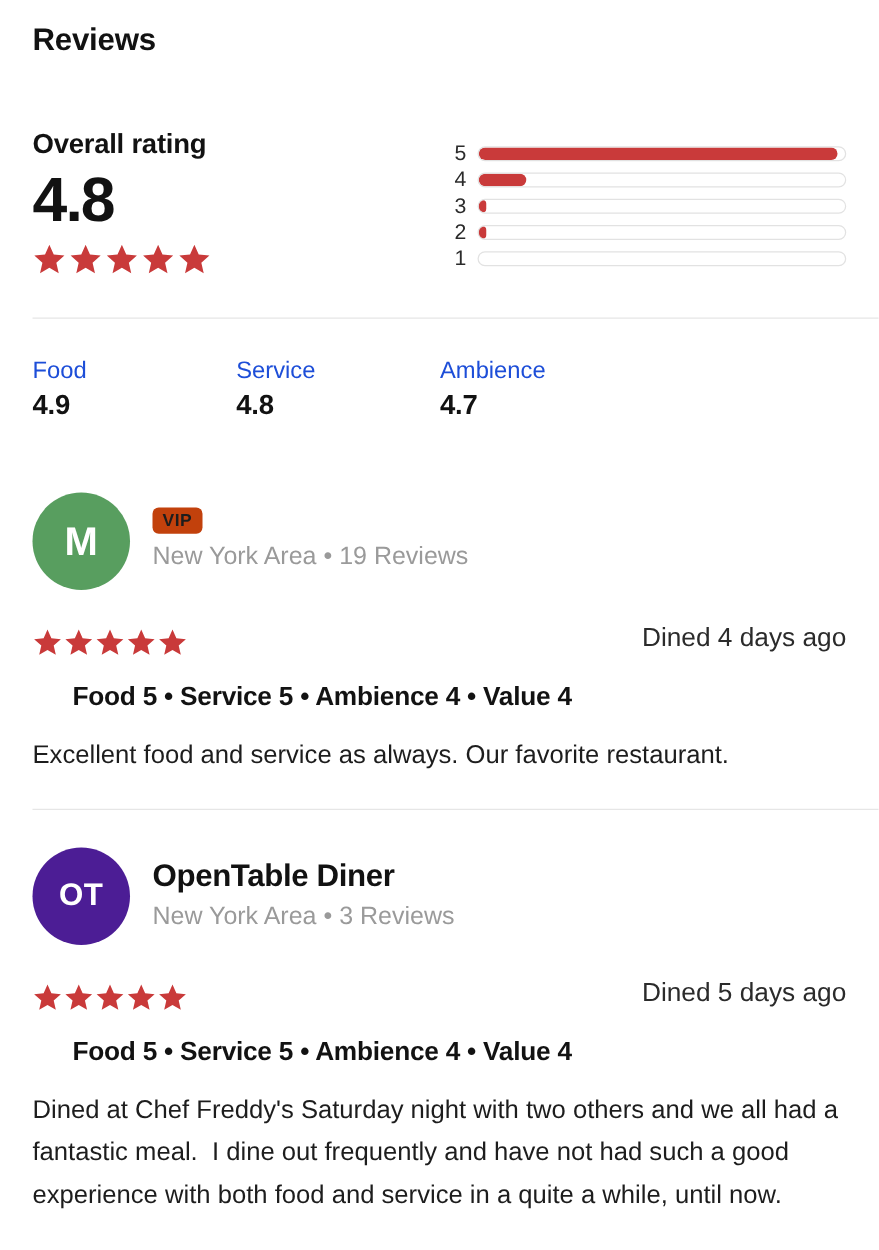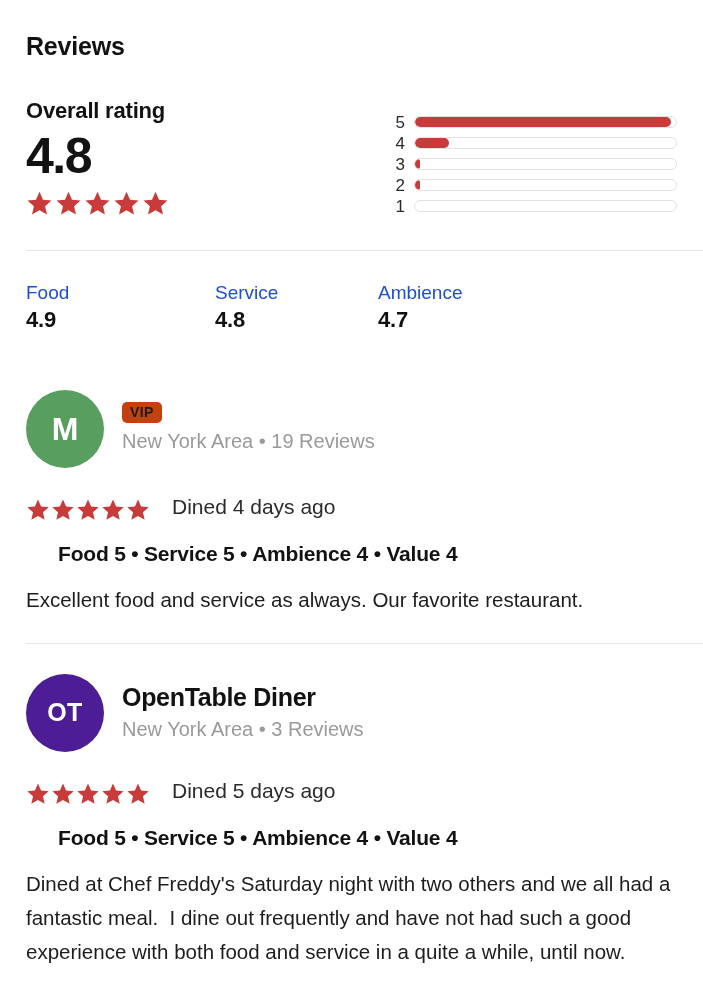--- a/index.html
+++ b/index.html
@@ -10,39 +10,38 @@
     background: #ffffff;
     font-family: "Liberation Sans", "DejaVu Sans", sans-serif;
     color: #121212;
     overflow: hidden;
   }
 
   .page {
     width: 703px;
     height: 1000px;
     position: relative;
-    padding: 14px 26px;
+    padding: 0 26px;
   }
 
   
   .section-title {
     font-size: 25px;
     font-weight: 700;
     letter-spacing: -0.2px;
     color: #121212;
     padding-top: 17px;
     line-height: 1.2;
   }
 
   
   .rating-summary {
     display: flex;
-    align-items: flex-end;
-    margin-top: 38px;
-    gap: 32px;
+    align-items: center;
+    margin-top: 56px;
   }
 
   .rating-left { width: 325px; flex: none; }
 
   .overall-label {
     font-size: 22px;
     font-weight: 600;
     color: #121212;
     letter-spacing: -0.2px;
     line-height: 1.1;
@@ -116,21 +115,21 @@
   }
   .divider.full-bleed { margin-right: -26px; }
 
   
   .metrics {
     display: flex;
     margin-top: 30px;
   }
   .metric { flex: none; }
   .metric:nth-child(1) { width: 163px; }
-  .metric:nth-child(2) { width: 163px; margin-left: 26px; }
+  .metric:nth-child(2) { width: 163px; }
   .metric:nth-child(3) { width: 163px; }
 
   .metric-label {
     font-size: 19px;
     font-weight: 400;
     color: #1d4ed8;
     line-height: 1.25;
   }
   .metric-value {
     font-size: 22px;
@@ -197,20 +196,21 @@
     color: #9a9a9a;
     margin-top: 6px;
     line-height: 1.2;
   }
 
   .review-rating-row {
     display: flex;
     align-items: center;
     gap: 22px;
     margin-top: 23px;
+    justify-content: space-between;
   }
 
   .dined-text {
     font-size: 21px;
     color: #2b2b2b;
     line-height: 1;
   }
 
   .review-scores {
     font-size: 21px;

